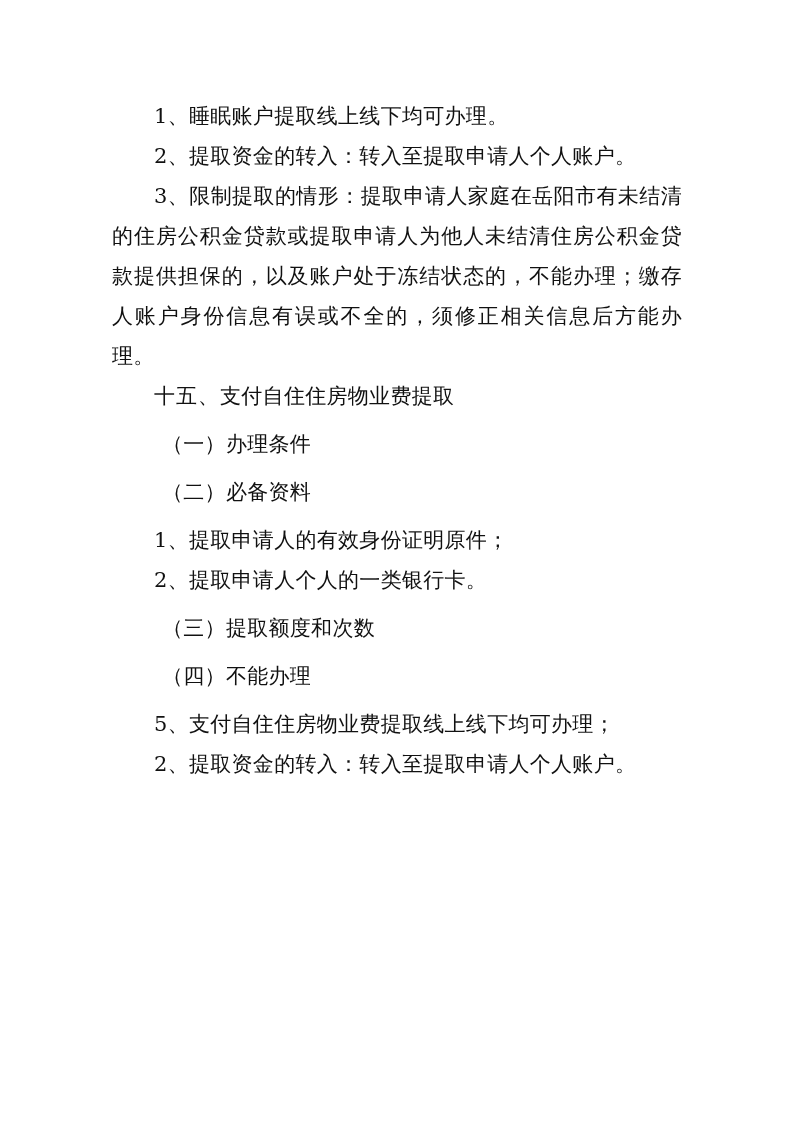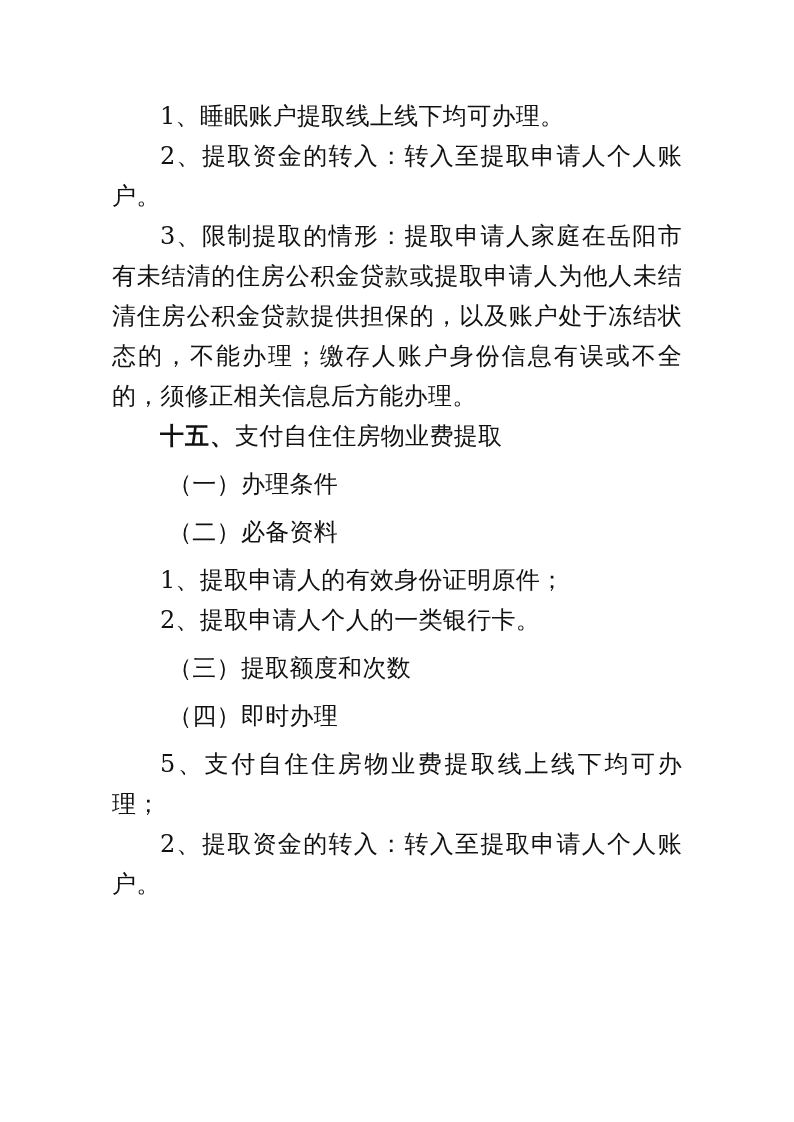--- a/index.html
+++ b/index.html
@@ -15,38 +15,38 @@
   }
   .page {
     position: relative;
     width: 794px;
     height: 1122px;
     box-sizing: border-box;
     padding: 96px 112px 80px 112px;
     background: #ffffff;
   }
   .doc-body {
-    font-size: 24px;
+    font-size: 21px;
     line-height: 40px;
     letter-spacing: 0.3px;
     text-align: justify;
     text-justify: inter-ideograph;
   }
   .para {
     margin: 0;
     text-indent: 2em;
     white-space: pre-wrap;
   }
   .heading {
     margin: 0;
     text-indent: 2em;
     white-space: pre-wrap;
   }
   .heading .num {
-    font-weight: bold;
+    font-weight: normal;
     letter-spacing: 1px;
   }
   .sub-heading {
     margin: 8px;
     text-indent: 2em;
     white-space: pre-wrap;
   }
 </style>
 </head>
 <body>
@@ -67,21 +67,21 @@
 
     <p class="sub-heading">（二）必备资料</p>
 
     <p class="para">1、提取申请人的有效身份证明原件；</p>
 
     <p class="para">2、提取申请人个人的一类银行卡。</p>
 
     <p class="sub-heading">（三）提取额度和次数</p>
 
 
-    <p class="sub-heading">（四）即时办理</p>
+    <p class="sub-heading">（四）不能办理</p>
 
 
 
     <p class="para">5、支付自住住房物业费提取线上线下均可办理；</p>
 
     <p class="para">2、提取资金的转入：转入至提取申请人个人账户。</p>
 
   </div>
 </div>
 

